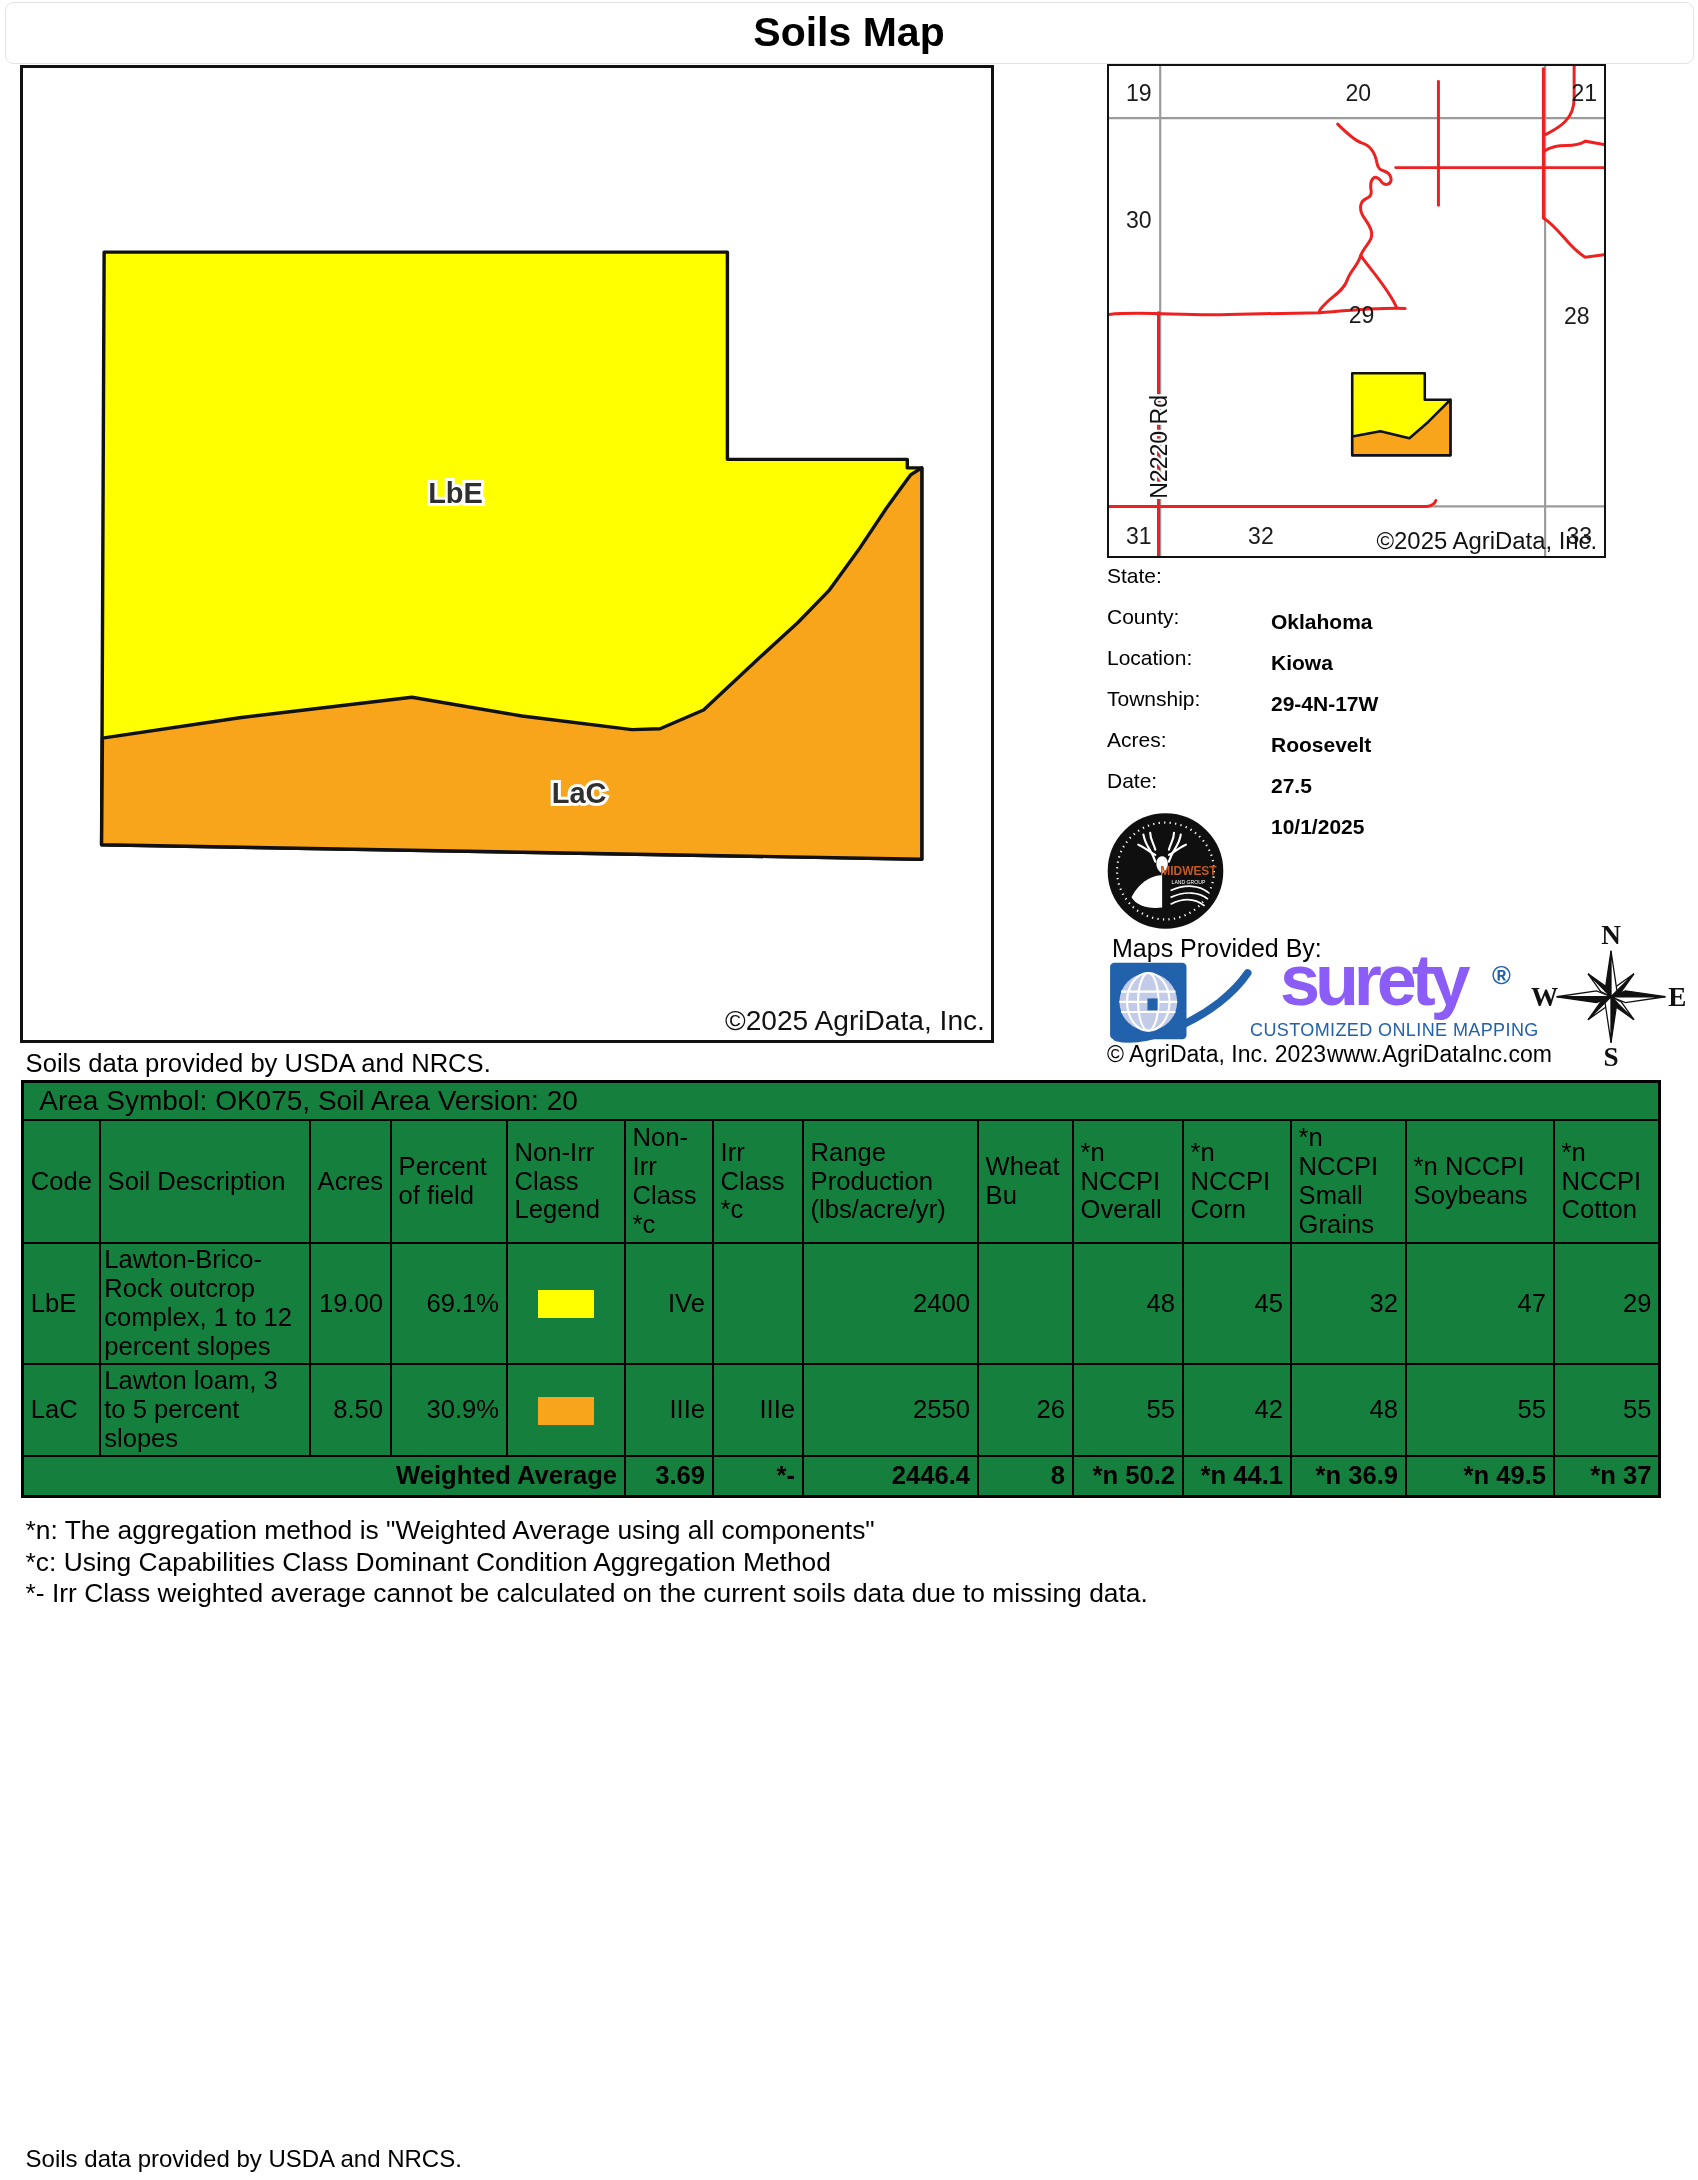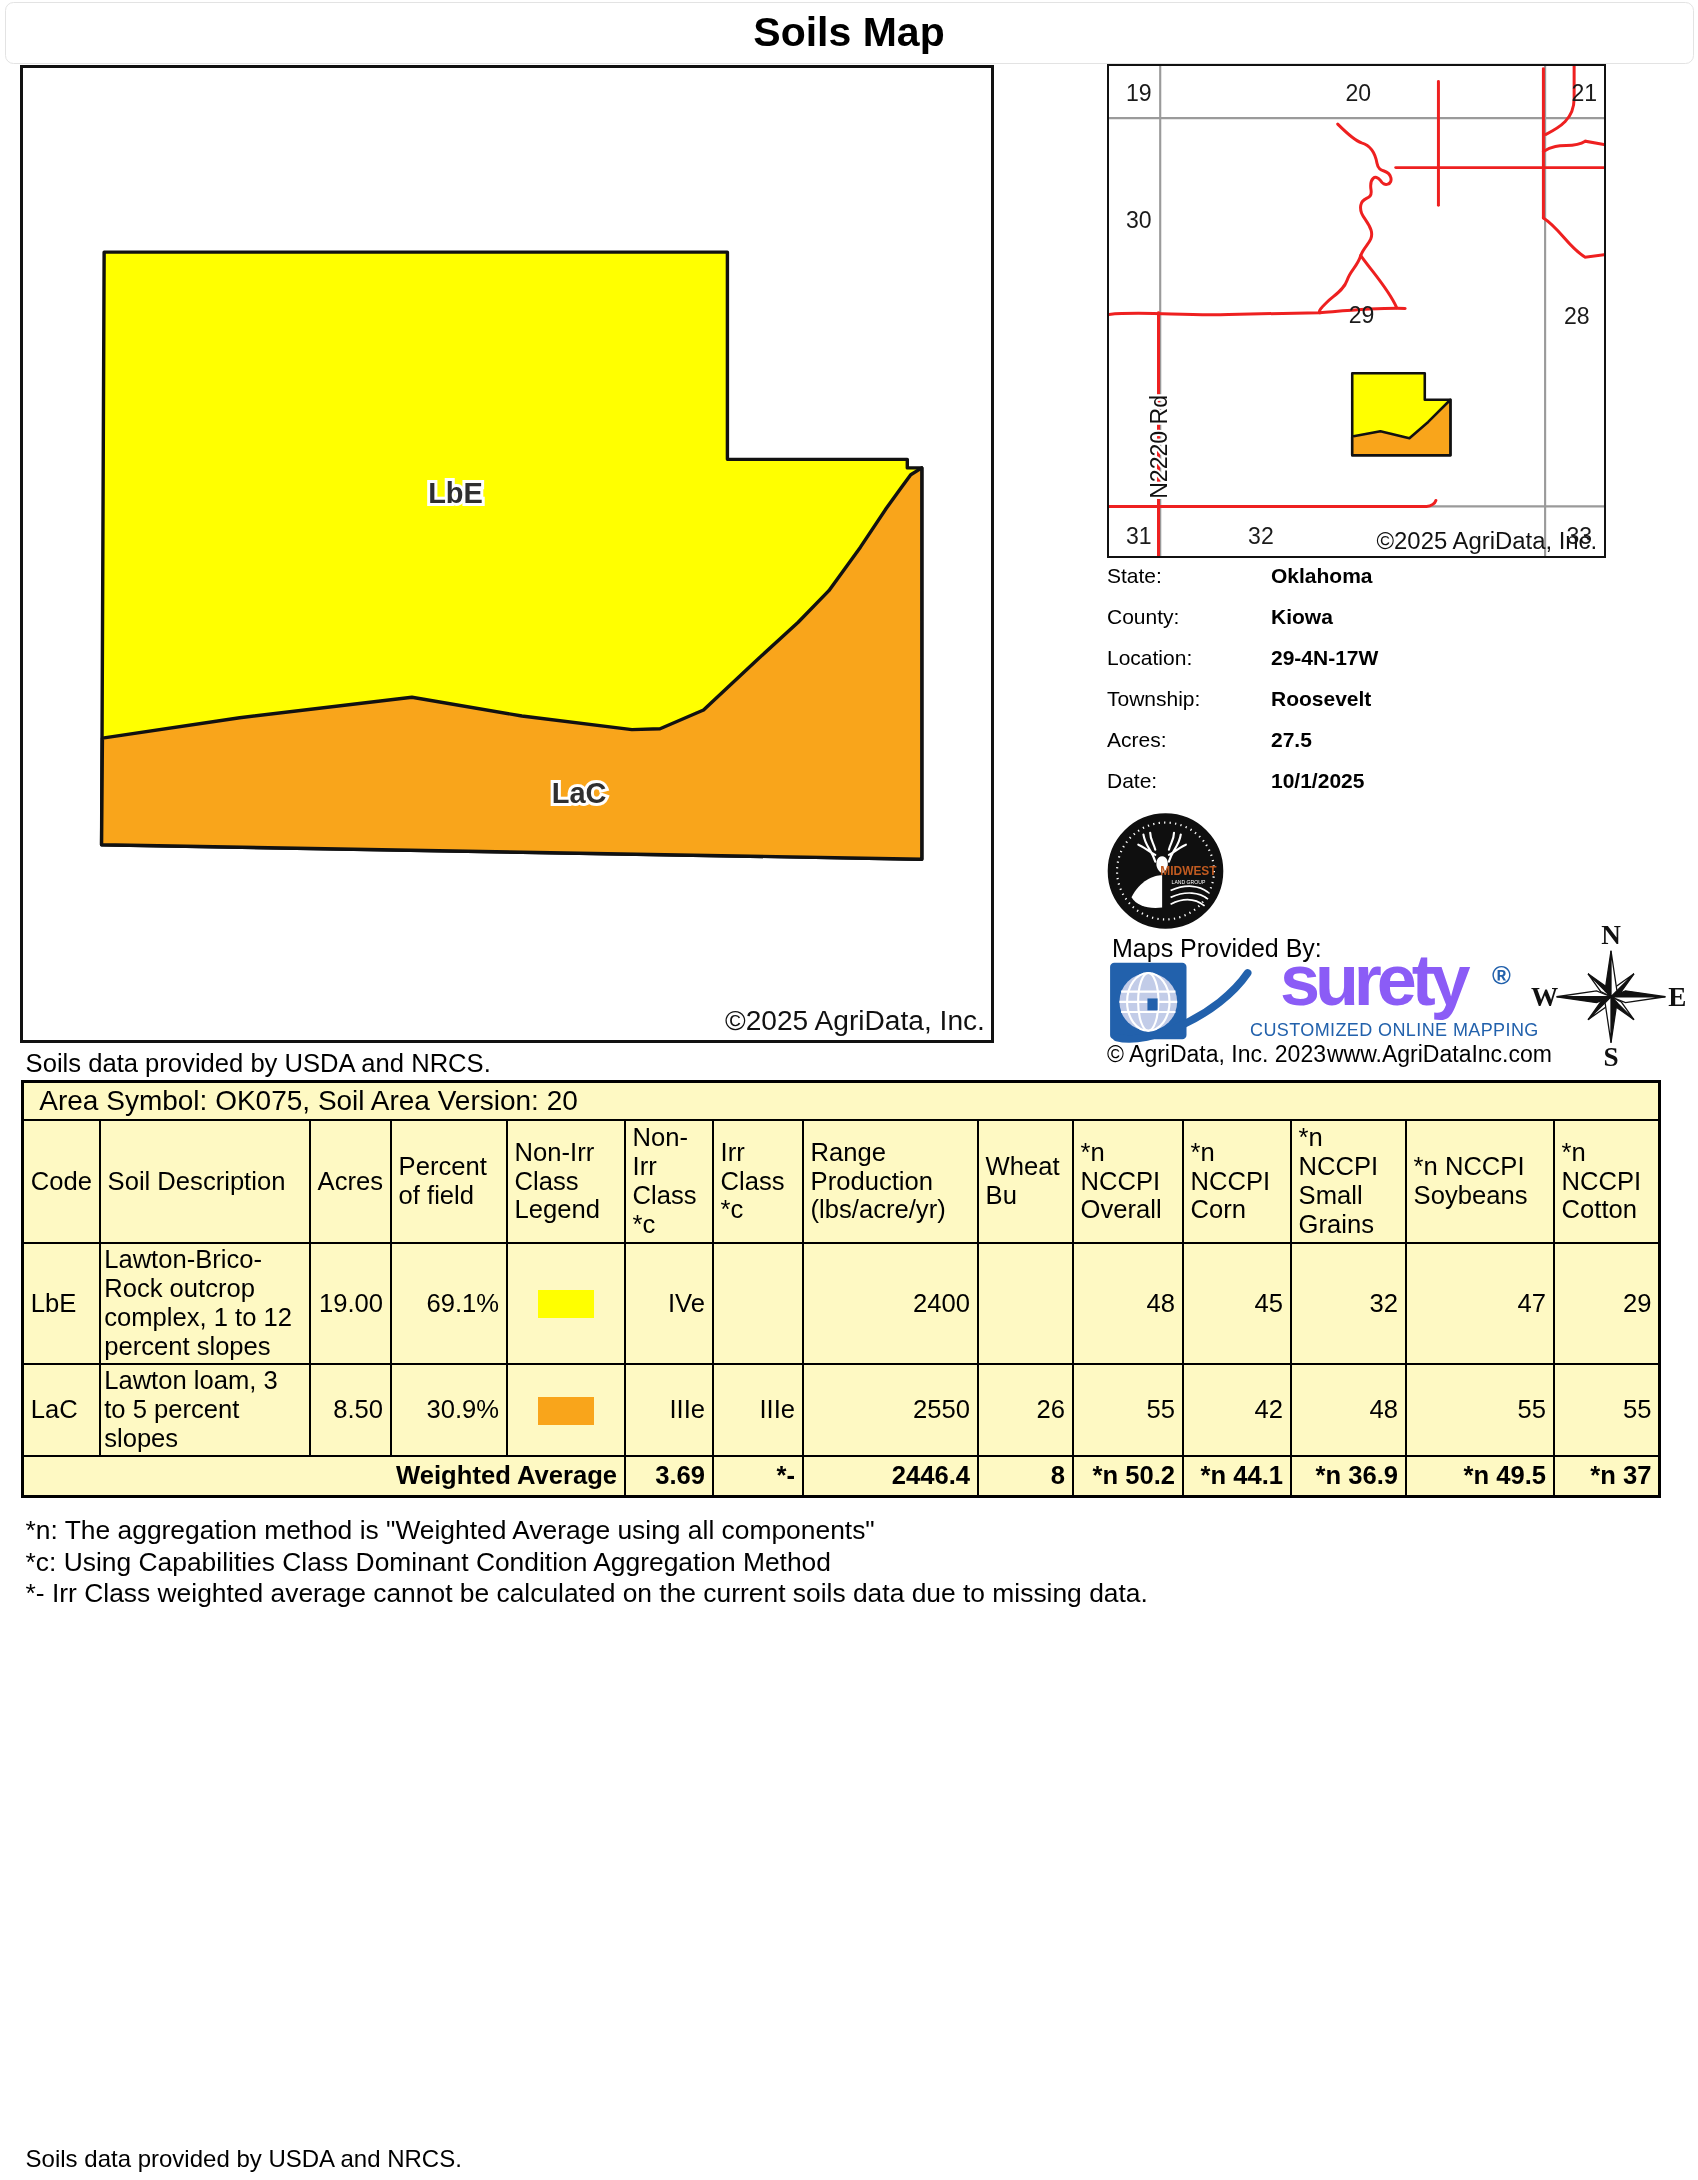--- a/index.html
+++ b/index.html
@@ -24,40 +24,40 @@
   .inset-frame{left:1107px;top:64px;width:499px;height:494px;border:2.6px solid #111;box-sizing:border-box;background:#fff;}
   .inset-frame svg{display:block;width:100%;height:100%;}
   .sec-num{font-size:27px;fill:#1a1a1a;}
   .inset-copyright{font-size:28px;fill:#111;}
   .road-label{font-size:27px;fill:#111;stroke:#fff;stroke-width:5px;paint-order:stroke;}
 
   
   .info-block{left:1107px;top:564px;width:494px;}
   .info-row{height:41px;font-size:21px;display:flex;}
   .info-label{width:164px;flex:none;}
-  .info-value{font-weight:bold;}
+  .info-value{font-weight:bold;margin-top:46px;}
 
   
   .maps-provided{left:1112px;top:934px;font-size:25px;}
   .surety-logo-svg{left:1110px;top:956px;width:153px;height:90px;}
   .surety-word{left:1280px;top:944px;font-size:72px;font-weight:bold;color:#8b5cf6;letter-spacing:-5.1px;line-height:1;}
   .surety-reg{left:1492px;top:961px;font-size:25.6px;font-weight:bold;color:#2261AC;}
   .surety-tagline{left:1250px;top:1020px;font-size:18px;font-weight:normal;color:#2261AC;letter-spacing:0.4px;}
   .agridata-copy{left:1107px;top:1041px;font-size:23px;}
   .agridata-url{left:1327px;top:1041px;font-size:23px;}
 
   
   .compass-svg{left:1526px;top:920px;width:170px;height:162px;}
   .compass-letter{font-family:"Liberation Serif", serif;font-weight:bold;font-size:32px;fill:#111;}
 
   
   .deer-svg{left:1106px;top:812px;width:119px;height:118px;}
 
   
-  .soils-table{left:21px;top:1080px;border-collapse:collapse;table-layout:fixed;font-size:25.6px;background:#fef9c3;border:3.4px solid #000;}
+  .soils-table{left:21px;top:1080px;border-collapse:collapse;table-layout:fixed;font-size:25.6px;background:#15803d;border:3.4px solid #000;}
   .soils-table td,.soils-table th{border:2.6px solid #000;padding:1.7px 6.8px;vertical-align:middle;line-height:1.13;overflow:hidden;}
   .soils-table th{font-weight:normal;text-align:left;}
   .area-row td{font-size:28px;padding-left:15.3px;}
   .ar{text-align:right;} .ac{text-align:center;} .al{text-align:left;}
   .bold{font-weight:bold;}
   .swatch{display:inline-block;width:56px;height:28px;vertical-align:middle;}
 
   
   .footnotes{left:25.6px;top:1515px;font-size:26.4px;line-height:31.5px;}
   .page-footer{left:25.6px;top:2145px;font-size:24px;}

